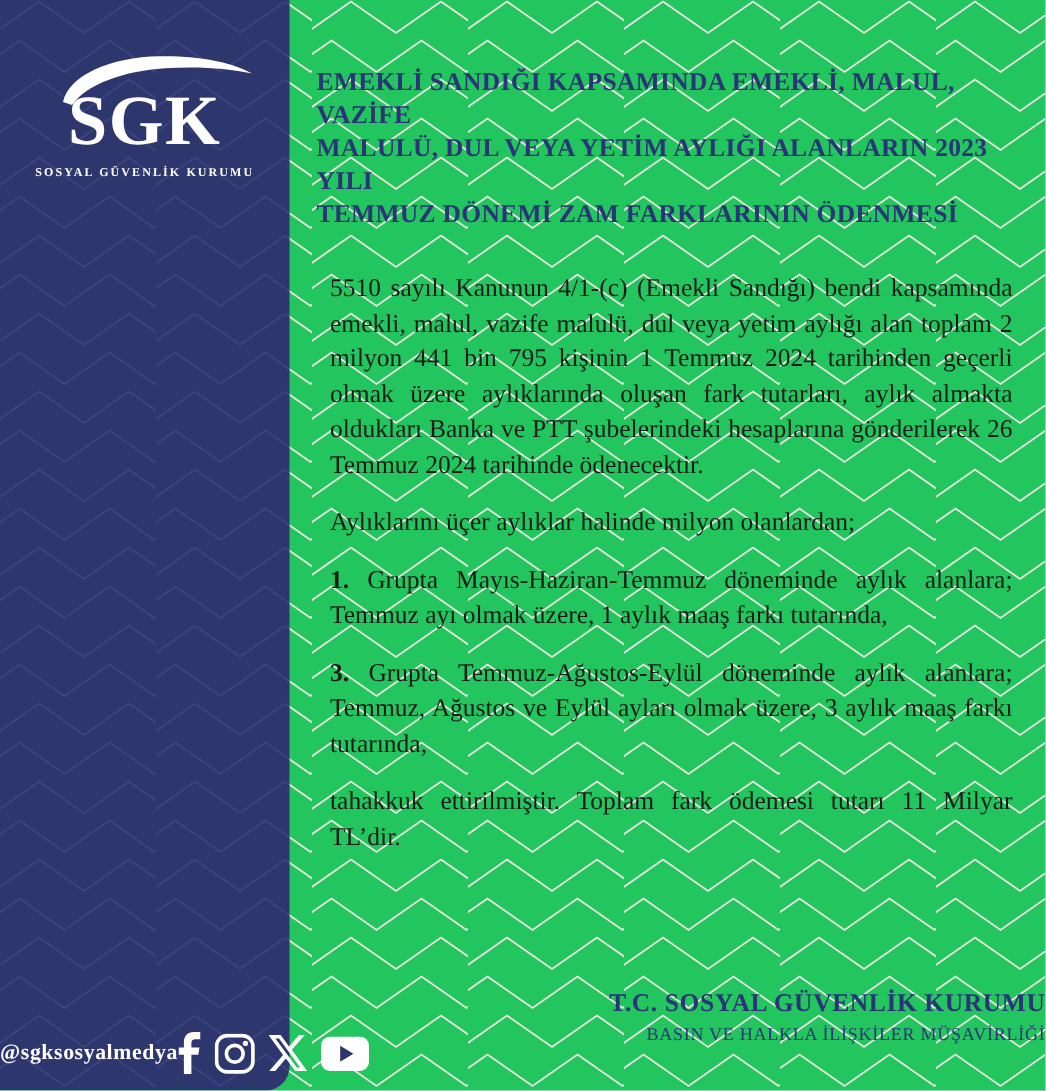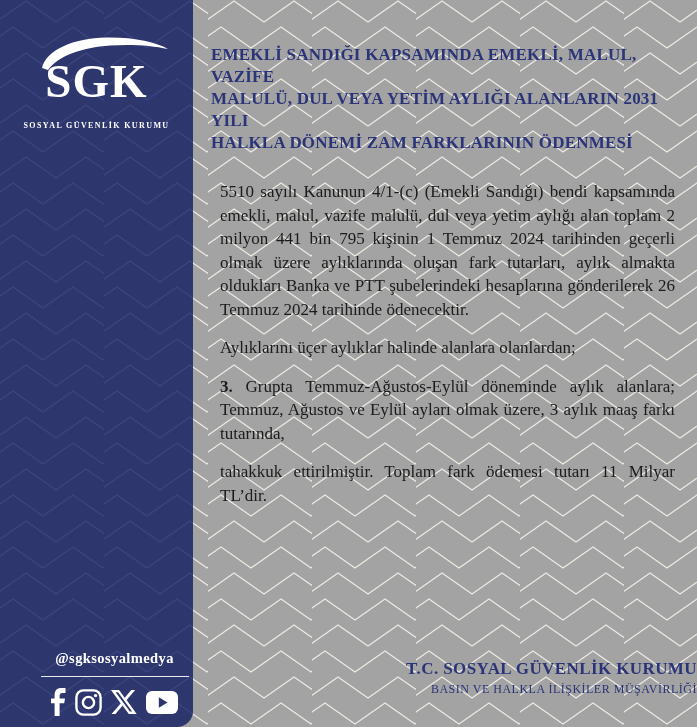--- a/index.html
+++ b/index.html
@@ -1,41 +1,41 @@
 <!DOCTYPE html>
 <html><head>
 <meta charset="utf-8">
 <style>
   html,body{margin:0;padding:0;background:#e8e8e8;}
   .page{
     position:relative;width:697px;height:727px;overflow:hidden;
-    background:#a3a3a3;font-family:"Liberation Serif",serif;
+    background:#22c55e;font-family:"Liberation Serif",serif;
     -webkit-font-smoothing:antialiased;
   }
   .pattern-svg{position:absolute;inset:0;width:100%;height:100%;pointer-events:none;}
   
   .sidebar{
     position:absolute;left:0;top:0;width:193px;height:727px;
     background:#2e366e;border-bottom-right-radius:16px;
     display:flex;flex-direction:column;align-items:center;
   }
   .sidebar .pattern-svg{border-bottom-right-radius:16px;}
   .logo-block{position:relative;margin-top:36px;text-align:center;color:#ffffff;z-index:2;}
   .logo-swoosh{display:block;margin:0 auto -14px auto;padding-left:14px;}
   .logo-text{
     font-size:47px;font-weight:bold;letter-spacing:1px;line-height:1;
     color:#ffffff;
   }
   .logo-tagline{
-    margin-top:16px;font-size:8px;font-weight:bold;letter-spacing:1.4px;
+    margin-top:5px;font-size:8px;font-weight:bold;letter-spacing:1.4px;
     color:#ffffff;white-space:nowrap;
   }
   .social-block{
     position:absolute;bottom:10px;left:0;width:100%;z-index:2;
-    display:flex;flex-direction:column;align-items:center;padding-left:18px;
+    display:flex;flex-direction:row;align-items:center;
   }
   .social-handle{
     color:#ffffff;font-size:14.5px;font-weight:bold;letter-spacing:.4px;
   }
   .social-divider{width:148px;height:1px;background:#ffffff;margin:9px 0 10px 0;opacity:.9;}
   .social-icons{display:flex;align-items:center;gap:9px;height:30px;}
   .social-icons svg{display:block;}
   
   .content{
     position:absolute;left:193px;top:0;width:504px;height:727px;z-index:1;
@@ -114,27 +114,28 @@
           <path d="M12.8 6.2 L21.6 11.5 L12.8 16.8 Z" fill="#2e366e"></path>
         </svg>
       </div>
     </div>
   </div>
 
   <div class="content">
 
     <div class="title">
       <span>EMEKLİ SANDIĞI KAPSAMINDA EMEKLİ, MALUL, VAZİFE</span>
-      <span>MALULÜ, DUL VEYA YETİM AYLIĞI ALANLARIN 2031 YILI</span>
-      <span>HALKLA DÖNEMİ ZAM FARKLARININ ÖDENMESİ</span>
+      <span>MALULÜ, DUL VEYA YETİM AYLIĞI ALANLARIN 2023 YILI</span>
+      <span>TEMMUZ DÖNEMİ ZAM FARKLARININ ÖDENMESİ</span>
     </div>
 
     <div class="body-text">
       <p>5510 sayılı Kanunun 4/1-(c) (Emekli Sandığı) bendi kapsamında emekli, malul, vazife malulü, dul veya yetim aylığı alan toplam 2 milyon 441 bin 795 kişinin 1 Temmuz 2024 tarihinden geçerli olmak üzere aylıklarında oluşan fark tutarları, aylık almakta oldukları Banka ve PTT şubelerindeki hesaplarına gönderilerek 26 Temmuz 2024 tarihinde ödenecektir.</p>
-      <p>Aylıklarını üçer aylıklar halinde alanlara olanlardan;</p>
+      <p>Aylıklarını üçer aylıklar halinde milyon olanlardan;</p>
+      <p><b>1.</b><span> Grupta Mayıs-Haziran-Temmuz döneminde aylık alanlara; Temmuz ayı olmak üzere, 1 aylık maaş farkı tutarında,</span></p>
       <p><b>3.</b><span> Grupta Temmuz-Ağustos-Eylül döneminde aylık alanlara; Temmuz, Ağustos ve Eylül ayları olmak üzere, 3 aylık maaş farkı tutarında,</span></p>
       <p>tahakkuk ettirilmiştir. Toplam fark ödemesi tutarı 11 Milyar TL’dir.</p>
 
     </div>
 
     <div class="content-footer">
       <div class="footer-line1">T.C. SOSYAL GÜVENLİK KURUMU</div>
       <div class="footer-line2">BASIN VE HALKLA İLİŞKİLER MÜŞAVİRLİĞİ</div>
     </div>
 

